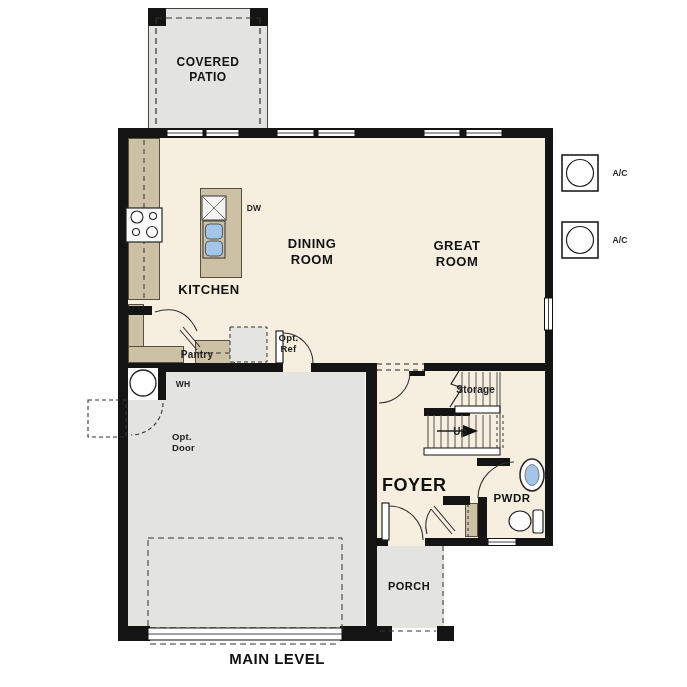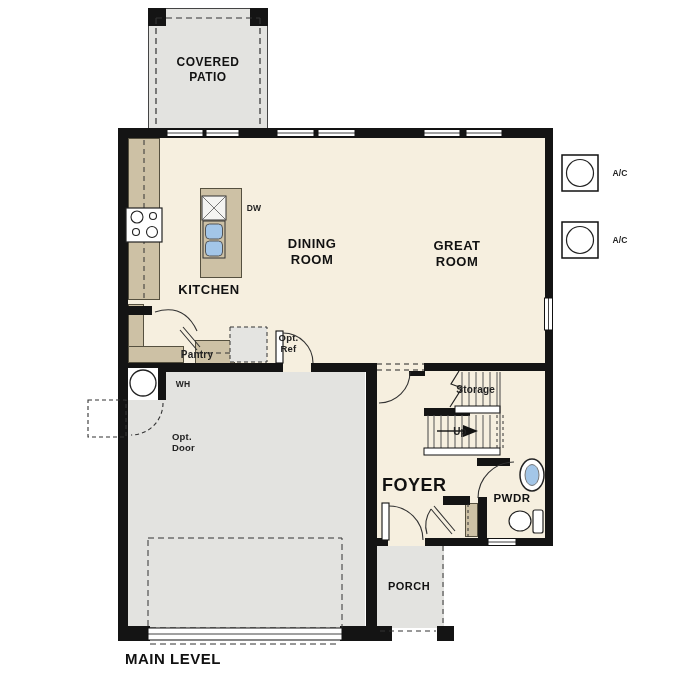--- a/index.html
+++ b/index.html
@@ -179,21 +179,21 @@
     </g>
   </svg>
 
   <div class="lbl z5" style="left:157px;top:55px;width:102px;font-size:12px;line-height:15px;">COVERED PATIO</div>
   <div class="lbl z5" style="left:270px;top:236px;width:84px;">DINING ROOM</div>
   <div class="lbl z5" style="left:415px;top:238px;width:84px;">GREAT ROOM</div>
   <div class="lbl z5" style="left:170px;top:282px;width:78px;">KITCHEN</div>
   <div class="lbl z5" style="left:382px;top:477px;width:64px;font-size:18px;">FOYER</div>
   <div class="lbl z5" style="left:487px;top:490px;width:50px;font-size:11.5px;">PWDR</div>
   <div class="lbl z5" style="left:381px;top:578px;width:56px;font-size:11px;">PORCH</div>
-  <div class="lbl z5" style="left:125px;top:651px;width:200px;text-align:left;font-size:15px;">MAIN LEVEL</div>
+  <div class="lbl z5" style="left:125px;top:651px;width:200px;text-align:right;font-size:15px;">MAIN LEVEL</div>
 
   <div class="lbl-sm z5" style="left:132px;top:349px;width:50px;">Pantry</div>
   <div class="lbl-sm z5" style="left:405px;top:384px;width:50px;text-align:right;">Storage</div>
   <div class="lbl-sm z5" style="left:408px;top:426px;width:24px;">Up</div>
 
   <div class="lbl-sm z5" style="left:230px;top:332px;width:37px;font-size:9.5px;">
     <span>Opt.</span><br>
     <span>Ref</span>
   </div>
   <div class="lbl-sm z5" style="left:132px;top:431px;width:42px;font-size:9.5px;text-align:left;">

